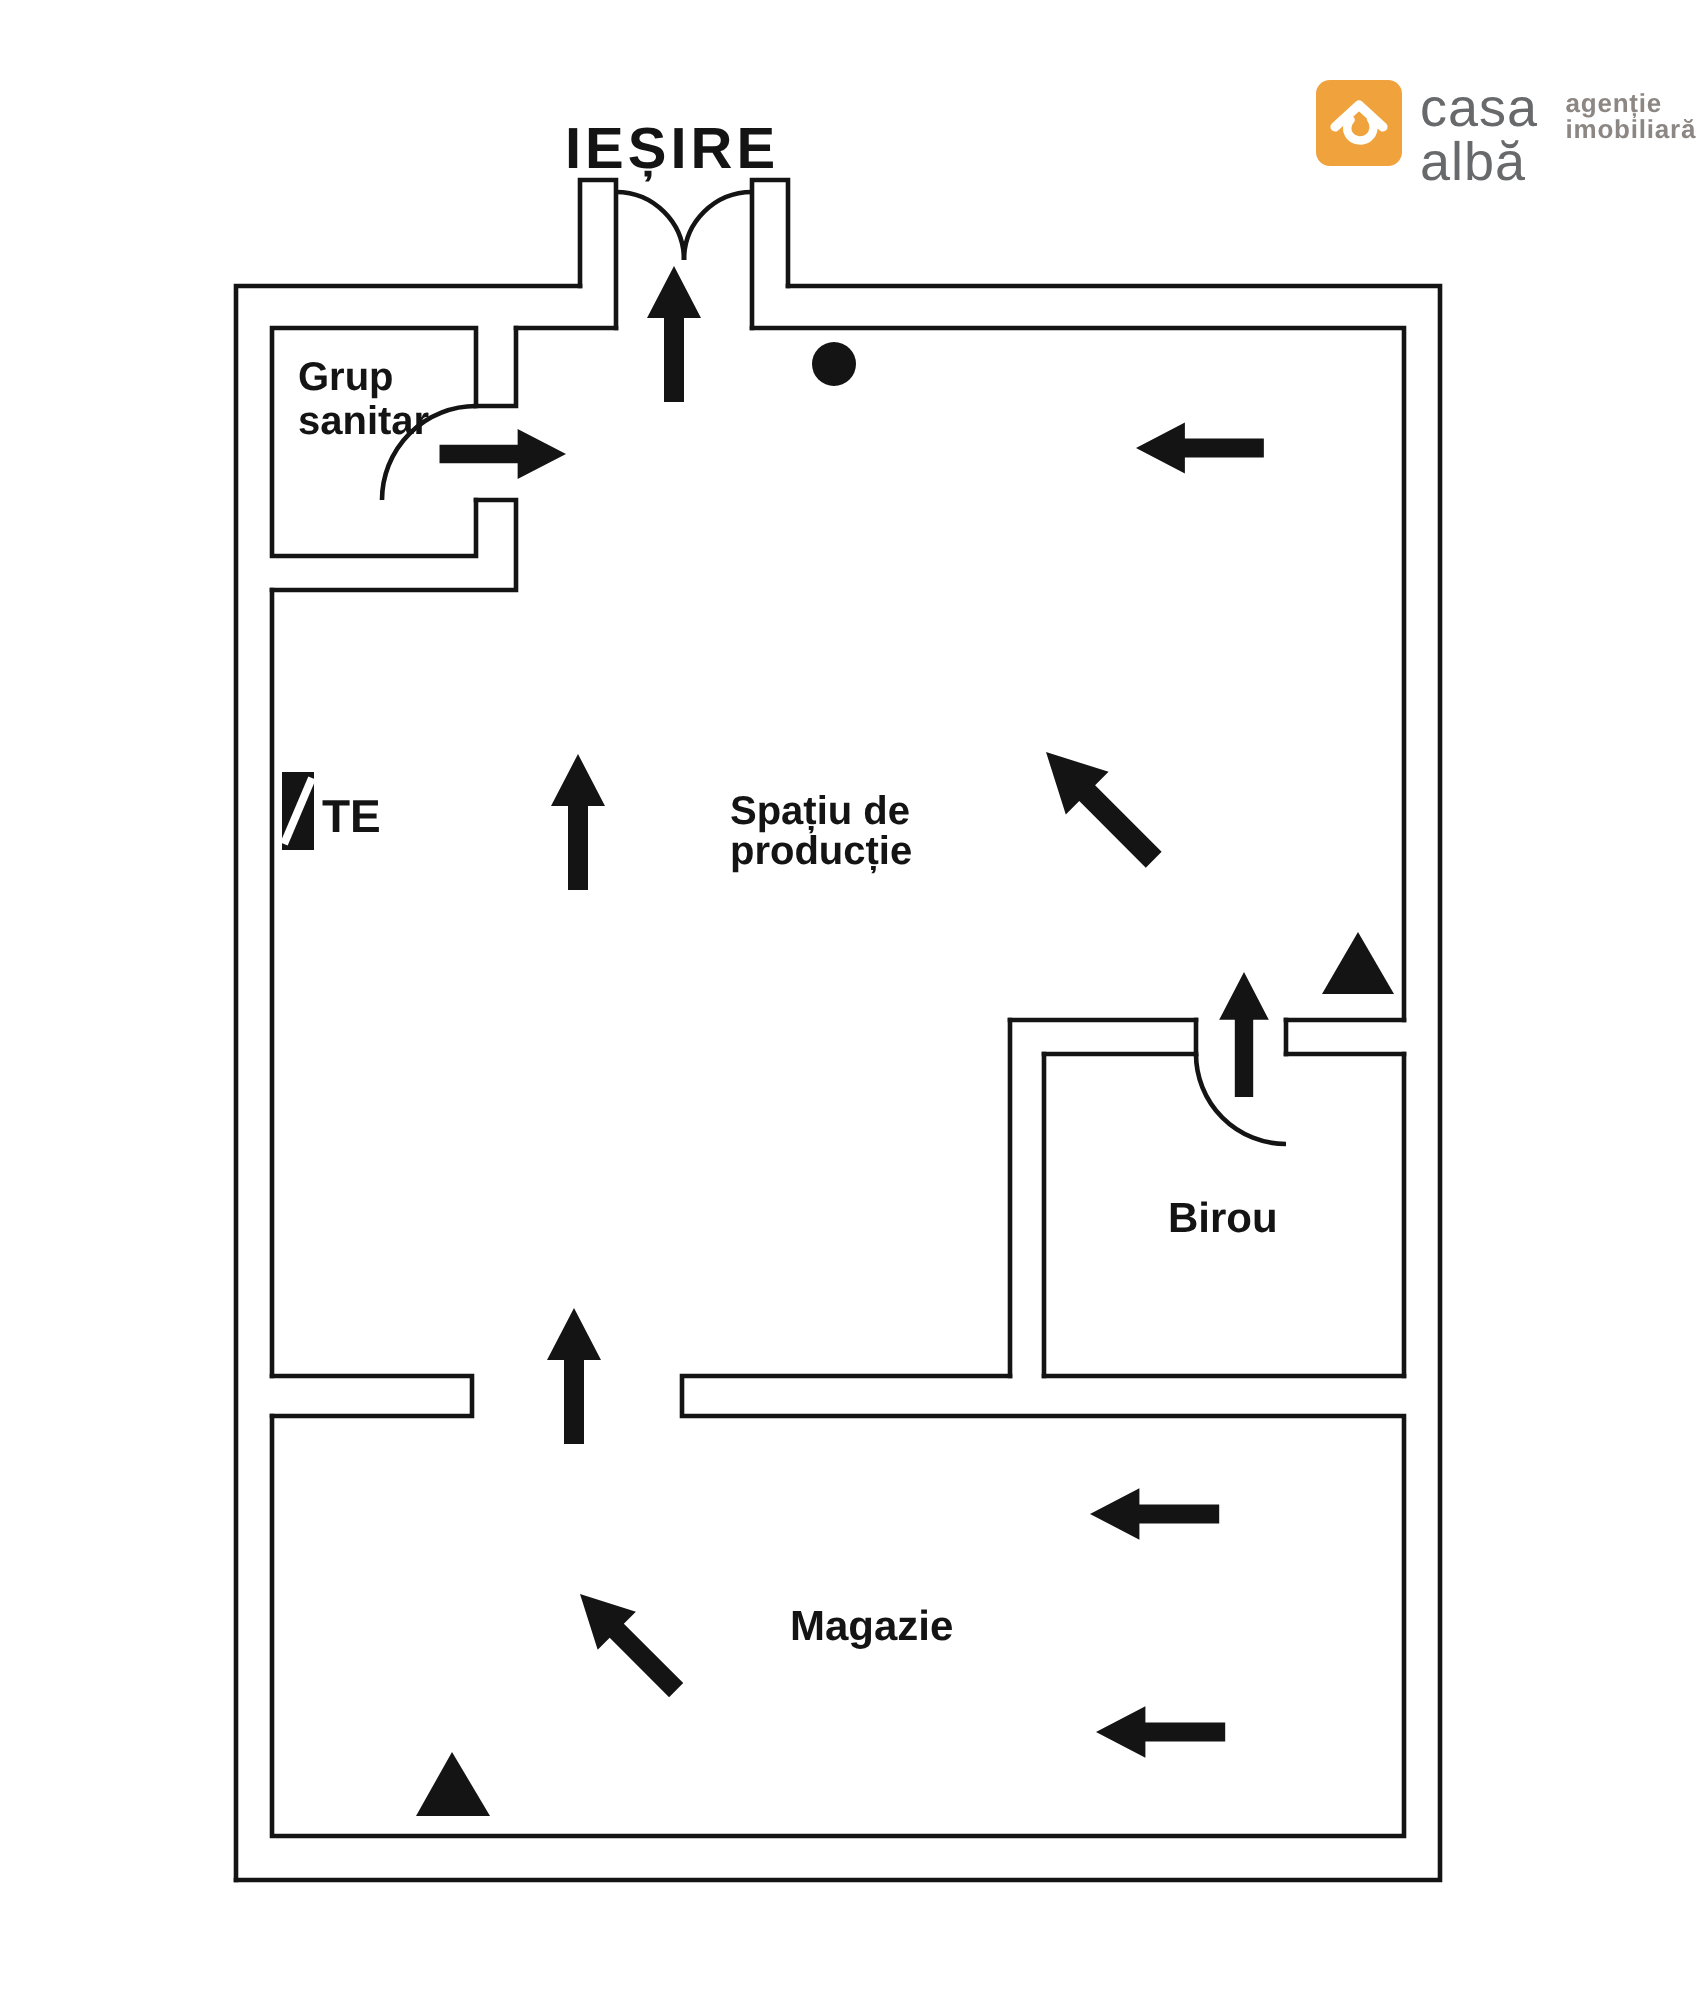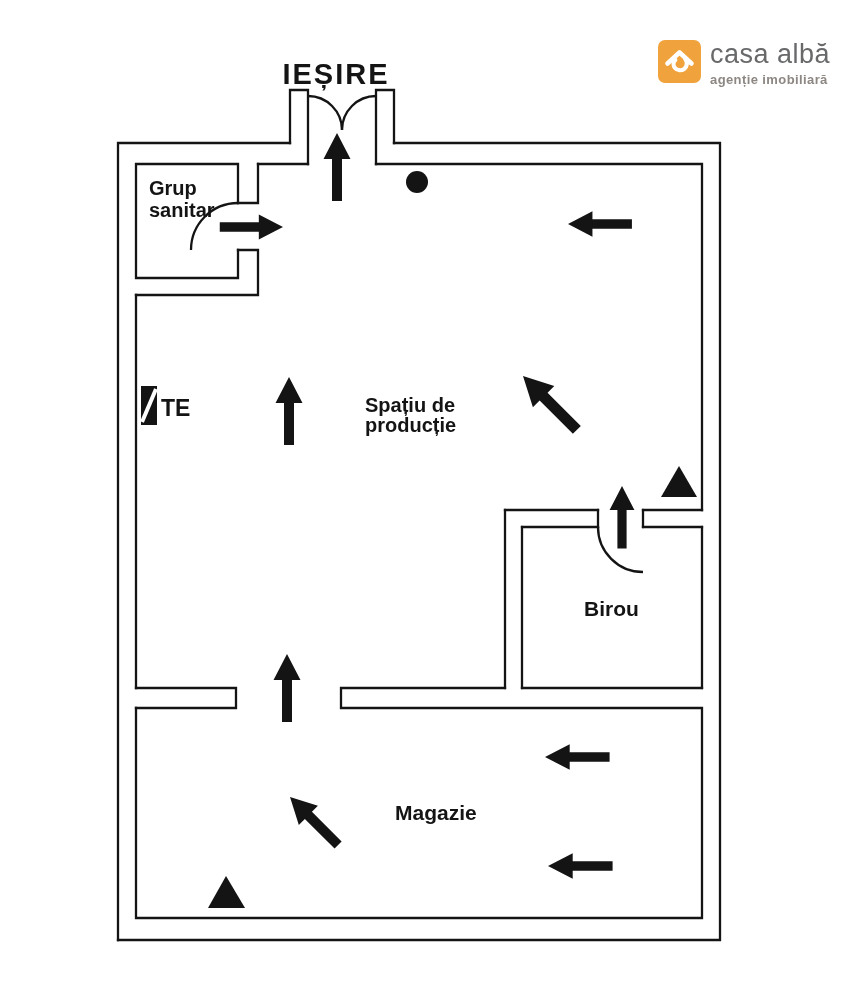--- a/index.html
+++ b/index.html
@@ -10,21 +10,21 @@
     font-family:"Liberation Sans", sans-serif;
     overflow:hidden;
   }
   .plan-svg{position:absolute;left:0;top:0;}
   .plan-svg text{font-family:"Liberation Sans", sans-serif;fill:#141414;font-weight:bold;}
   .logo{
     position:absolute;top:40px;left:658px;
     display:flex;align-items:flex-start;gap:9px;
   }
   .logo-icon{width:43px;height:43px;flex:0 0 auto;}
-  .logo-text{display:flex;flex-direction:column;line-height:1;}
+  .logo-text{display:flex;line-height:1;}
   .logo-name{font-size:27px;color:#68696b;letter-spacing:0.5px;margin-top:1px;}
   .logo-tagline{font-size:13px;color:#8d8783;letter-spacing:0.4px;margin-top:5px;font-weight:bold;}
 </style>
 </head>
 <body>
 
 <div class="canvas">
 
   <svg class="plan-svg" width="854" height="999" viewBox="0 0 854 999">
     <defs>

